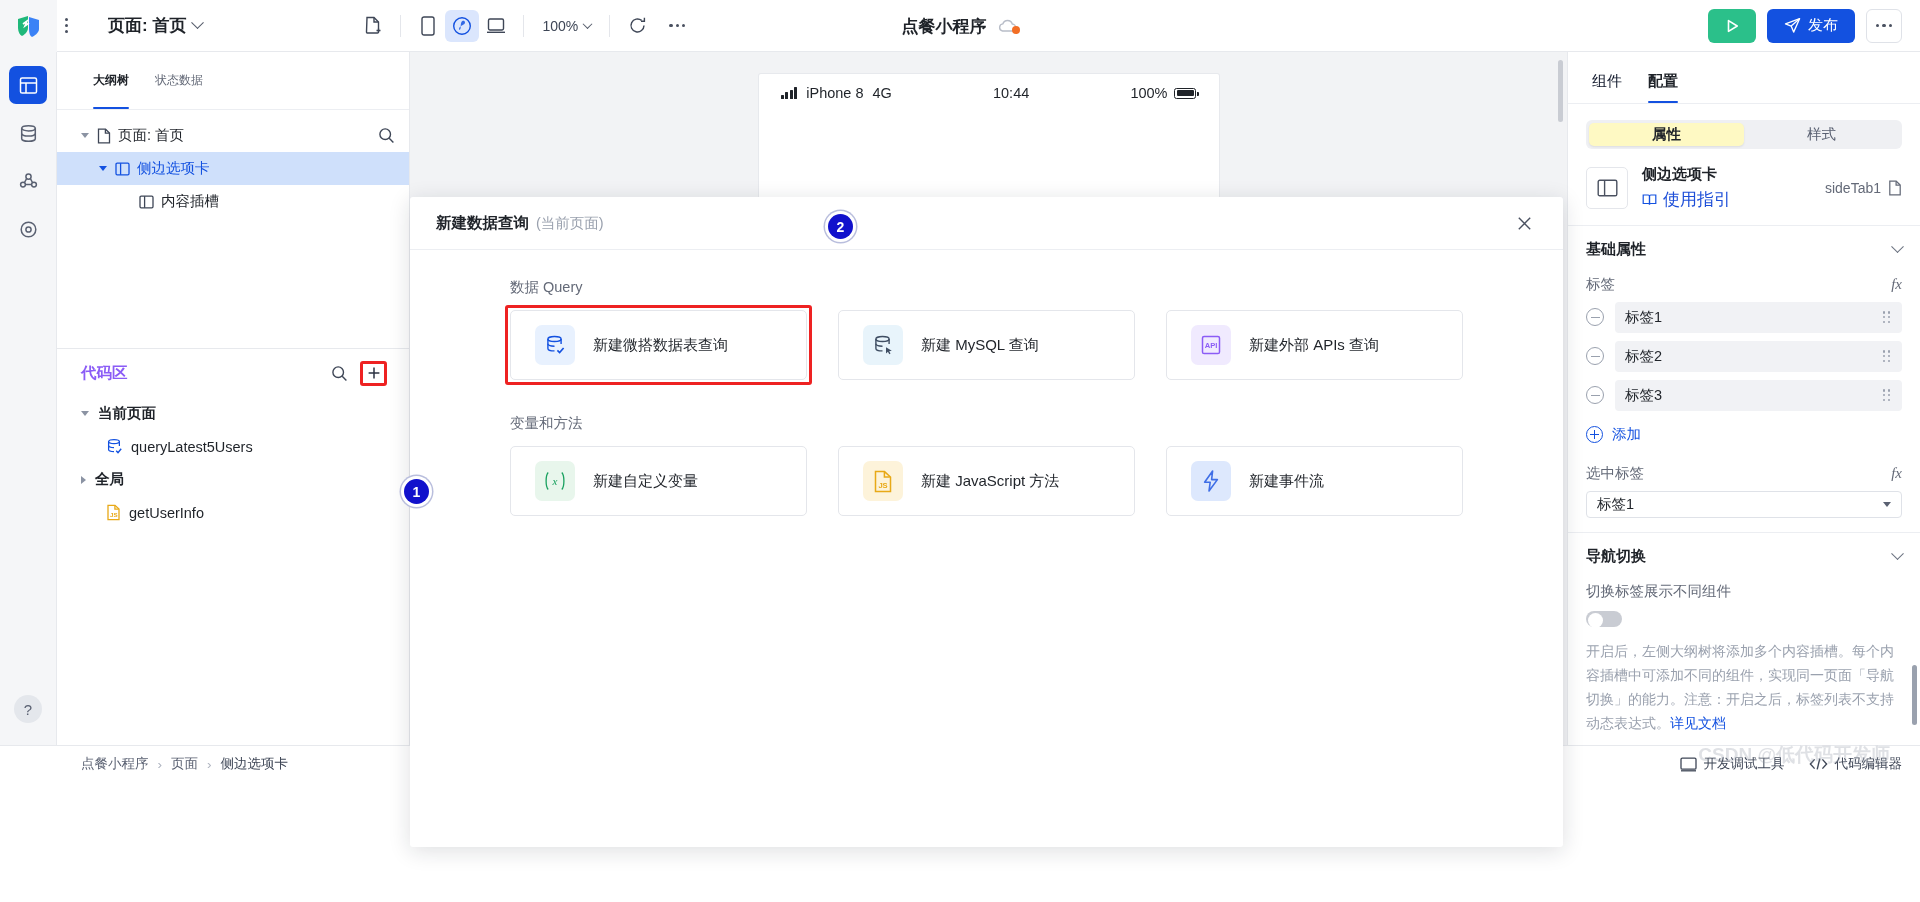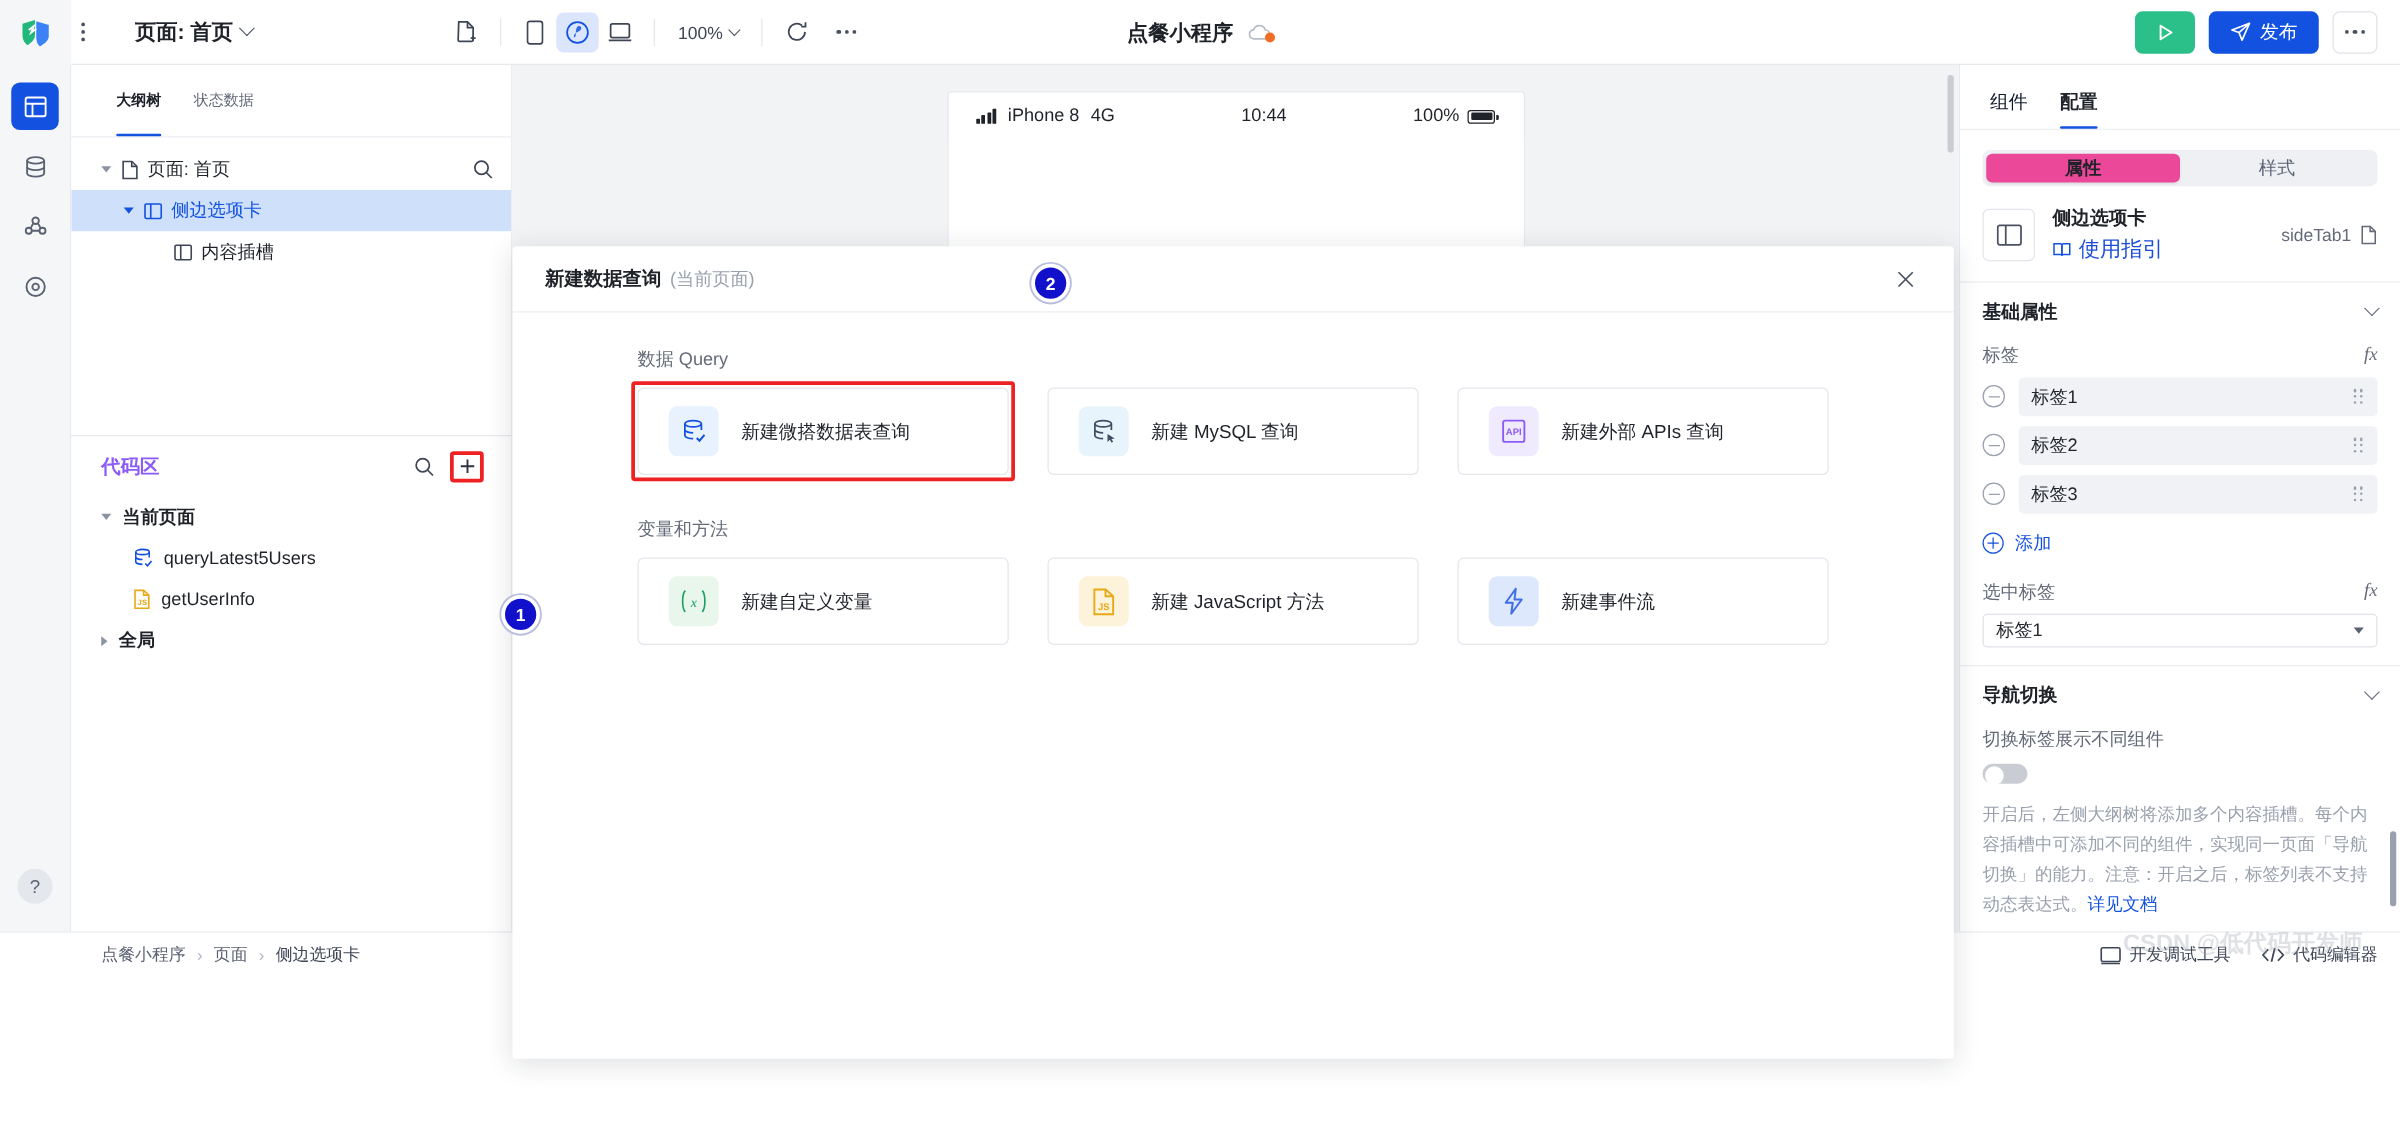--- a/index.html
+++ b/index.html
@@ -254,21 +254,21 @@
   .rp-line { height: 1px; background: #eceef2; }
 
   .seg {
     margin: 16px 18px 0 18px; height: 34px; background: #eff0f3; border-radius: 6px;
     display: flex; padding: 3px;
   }
   .seg-item {
     flex: 1; display: flex; align-items: center; justify-content: center;
     font-size: 14.5px; color: #5a6172; border-radius: 5px; cursor: pointer;
   }
-  .seg-item.active { background: #ec4899; color: #1f2329; font-weight: 600; box-shadow: 0 1px 2px rgba(20,26,40,.09); }
+  .seg-item.active { background: #fef9c3; color: #1f2329; font-weight: 600; box-shadow: 0 1px 2px rgba(20,26,40,.09); }
 
   .comp-row { display: flex; align-items: center; gap: 14px; padding: 16px 18px 14px 18px; }
   .comp-thumb {
     width: 42px; height: 42px; border: 1px solid #e4e6eb; border-radius: 5px;
     display: flex; align-items: center; justify-content: center; color: #4a5160; flex: 0 0 auto;
   }
   .comp-meta { display: flex; flex-direction: column; gap: 4px; }
   .comp-name { font-size: 15px; font-weight: 700; color: #1f2329; }
   .comp-guide { display: flex; align-items: center; gap: 6px; color: #1d4ed8; font-size: 17px; cursor: pointer; }
   .comp-id { margin-left: auto; display: flex; align-items: center; gap: 7px; color: #646a78; font-size: 14px; }
@@ -574,33 +574,33 @@
               <svg width="17" height="17" viewBox="0 0 17 17" fill="none" stroke="#1351e0" stroke-width="1.25">
                 <ellipse cx="8" cy="3.6" rx="5.4" ry="2.1"></ellipse>
                 <path d="M2.6 3.6 V11.4 C2.6 12.5 5 13.5 8 13.5"></path>
                 <path d="M13.4 3.6 V8"></path>
                 <path d="M2.6 7.5 C2.6 8.6 5 9.6 8 9.6"></path>
                 <path d="M10.2 12.8 L12 14.6 L15.2 10.8" stroke-width="1.4"></path>
               </svg>
             </span>
             <span>queryLatest5Users</span>
           </div>
+          <div class="cz-row group">
+            <span class="caret collapsed"></span>
+            <span>全局</span>
+          </div>
           <div class="cz-row item">
             <span>
               <svg width="15" height="17" viewBox="0 0 15 17" fill="none" stroke="#e8a917" stroke-width="1.3">
                 <path d="M2 1.3 h7 L13 5 v10.6 h-11 z"></path>
                 <path d="M8.9 1.5 V5.1 H12.8"></path>
                 <text x="4.1" y="13.4" font-size="6.2" fill="#e8a917" stroke="none" font-family="Liberation Sans, sans-serif" font-weight="700">JS</text>
               </svg>
             </span>
             <span>getUserInfo</span>
-          </div>
-          <div class="cz-row group">
-            <span class="caret collapsed"></span>
-            <span>全局</span>
           </div>
         </div>
       </div>
     </div>
 
     <div class="canvas">
       <div class="phone-frame">
         <div class="phone-status">
           <span class="ps-left">
             <span class="signal">

